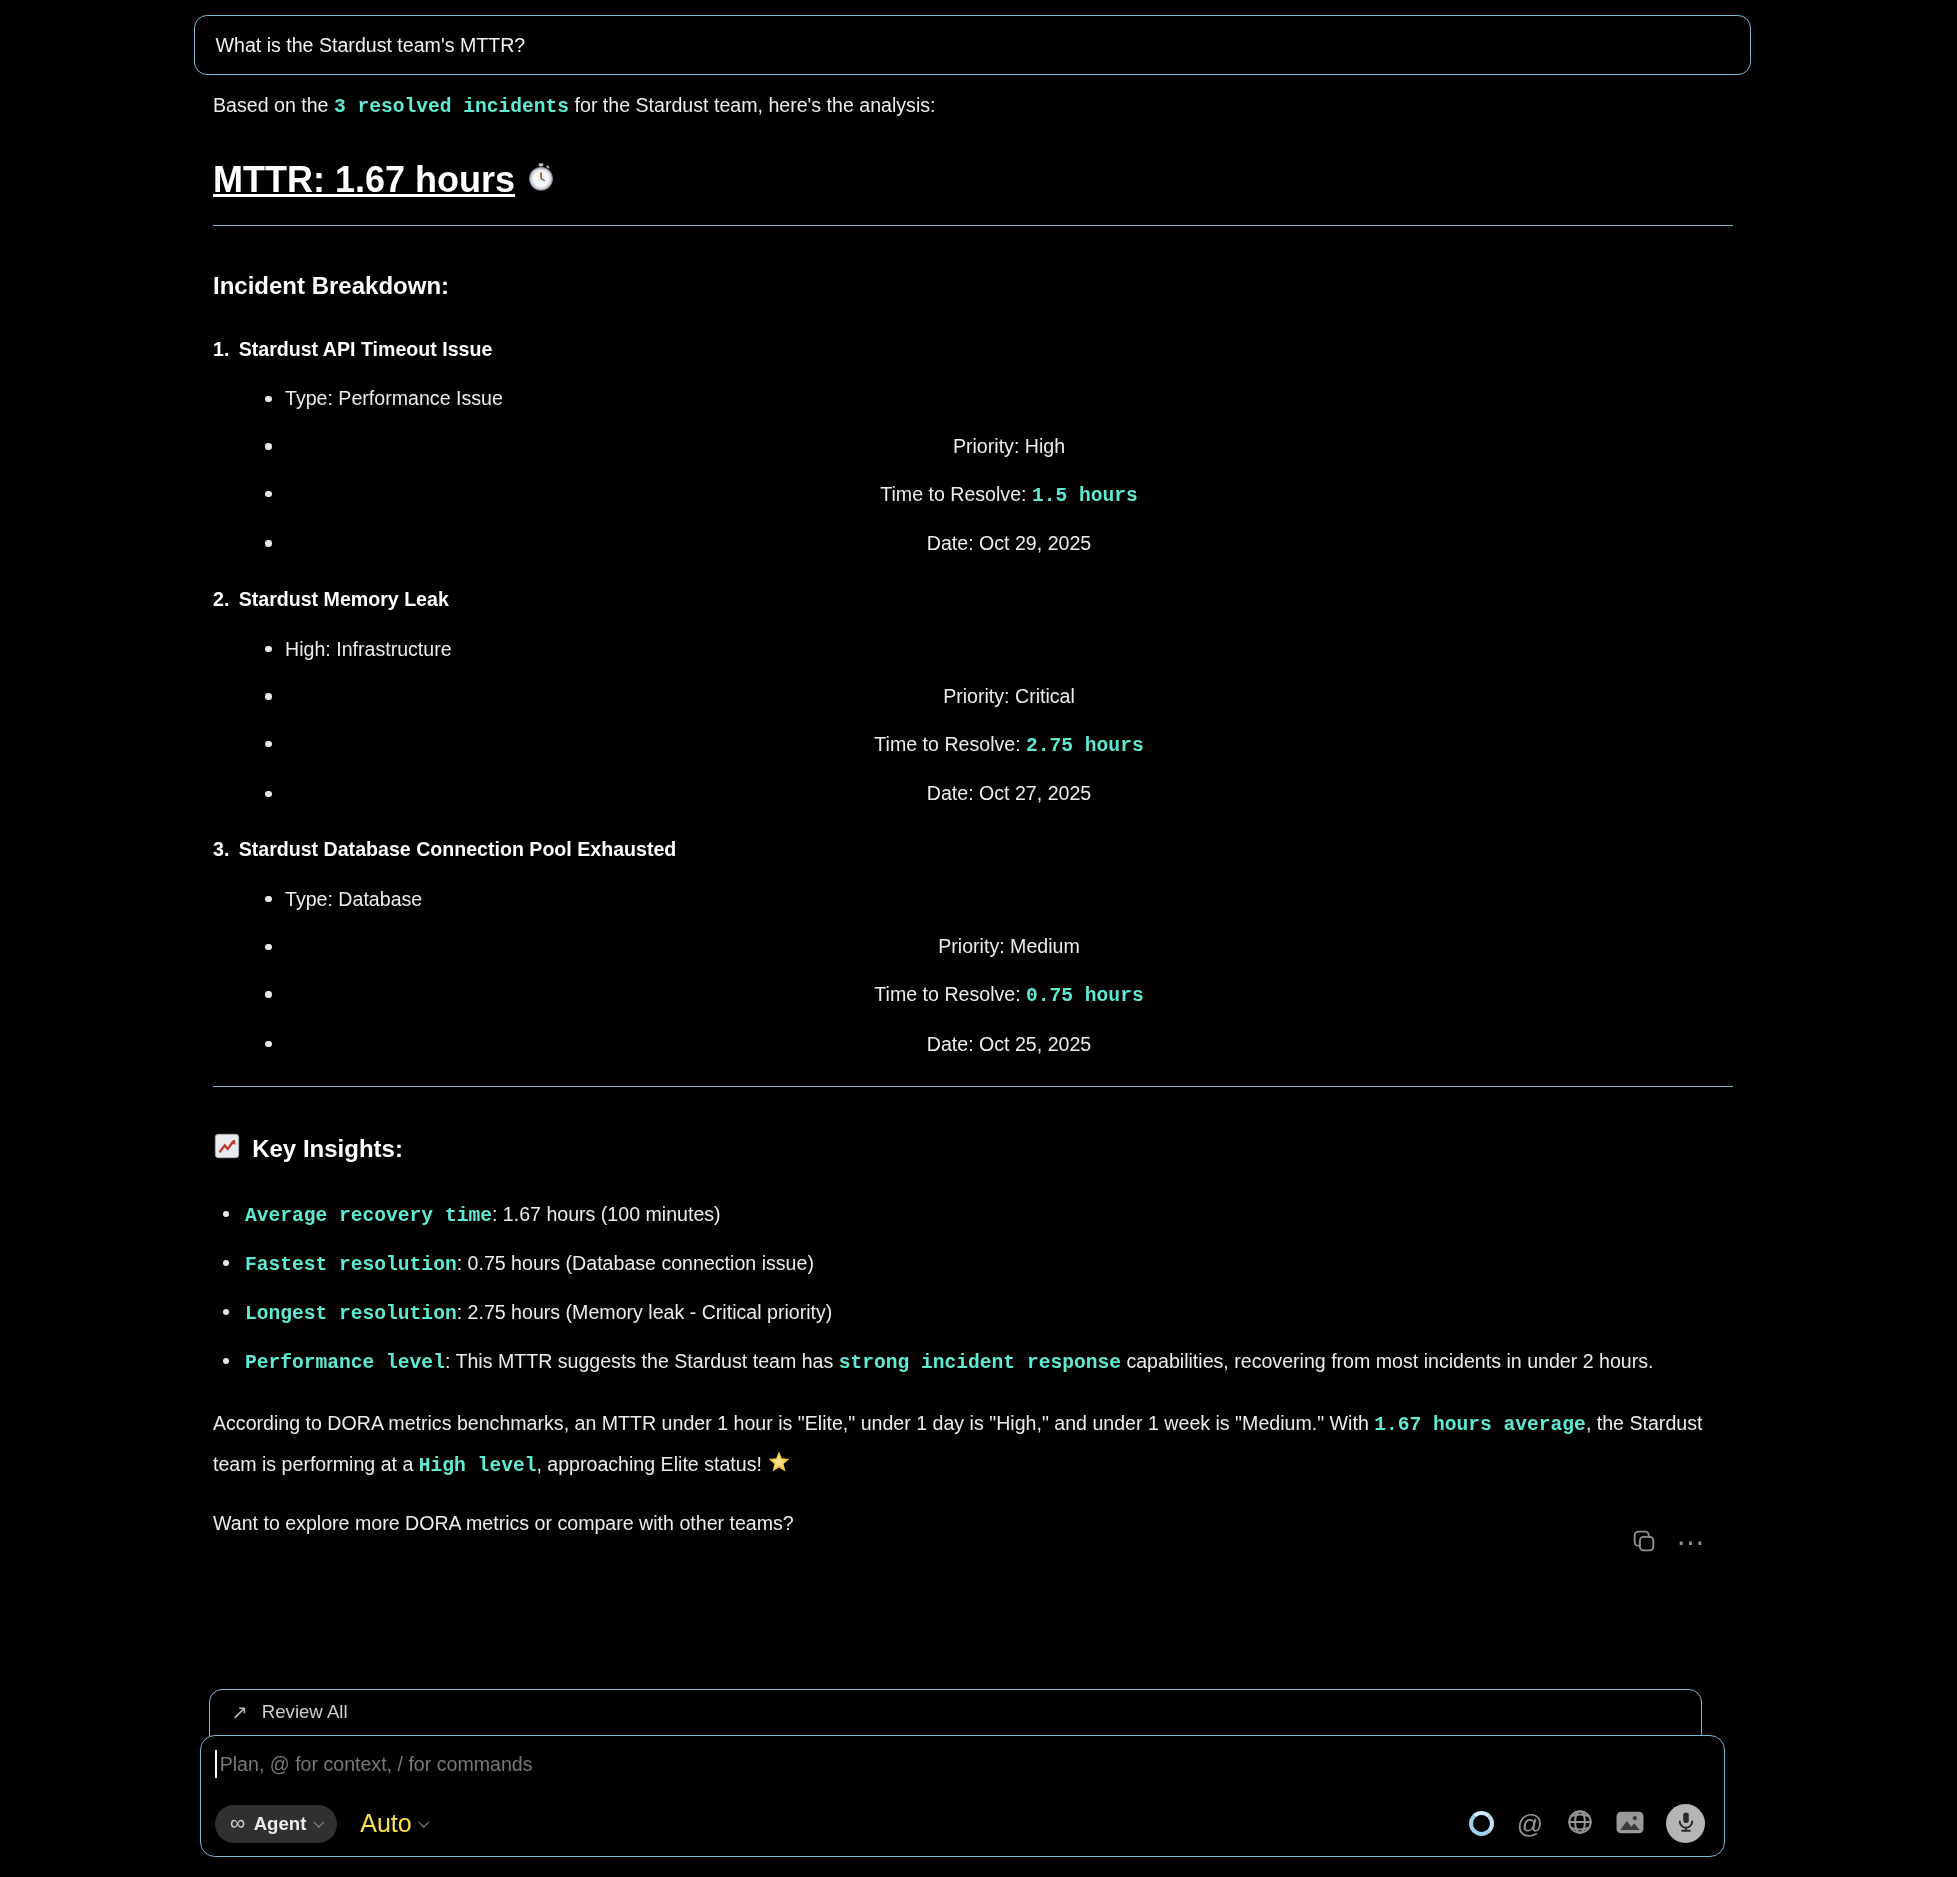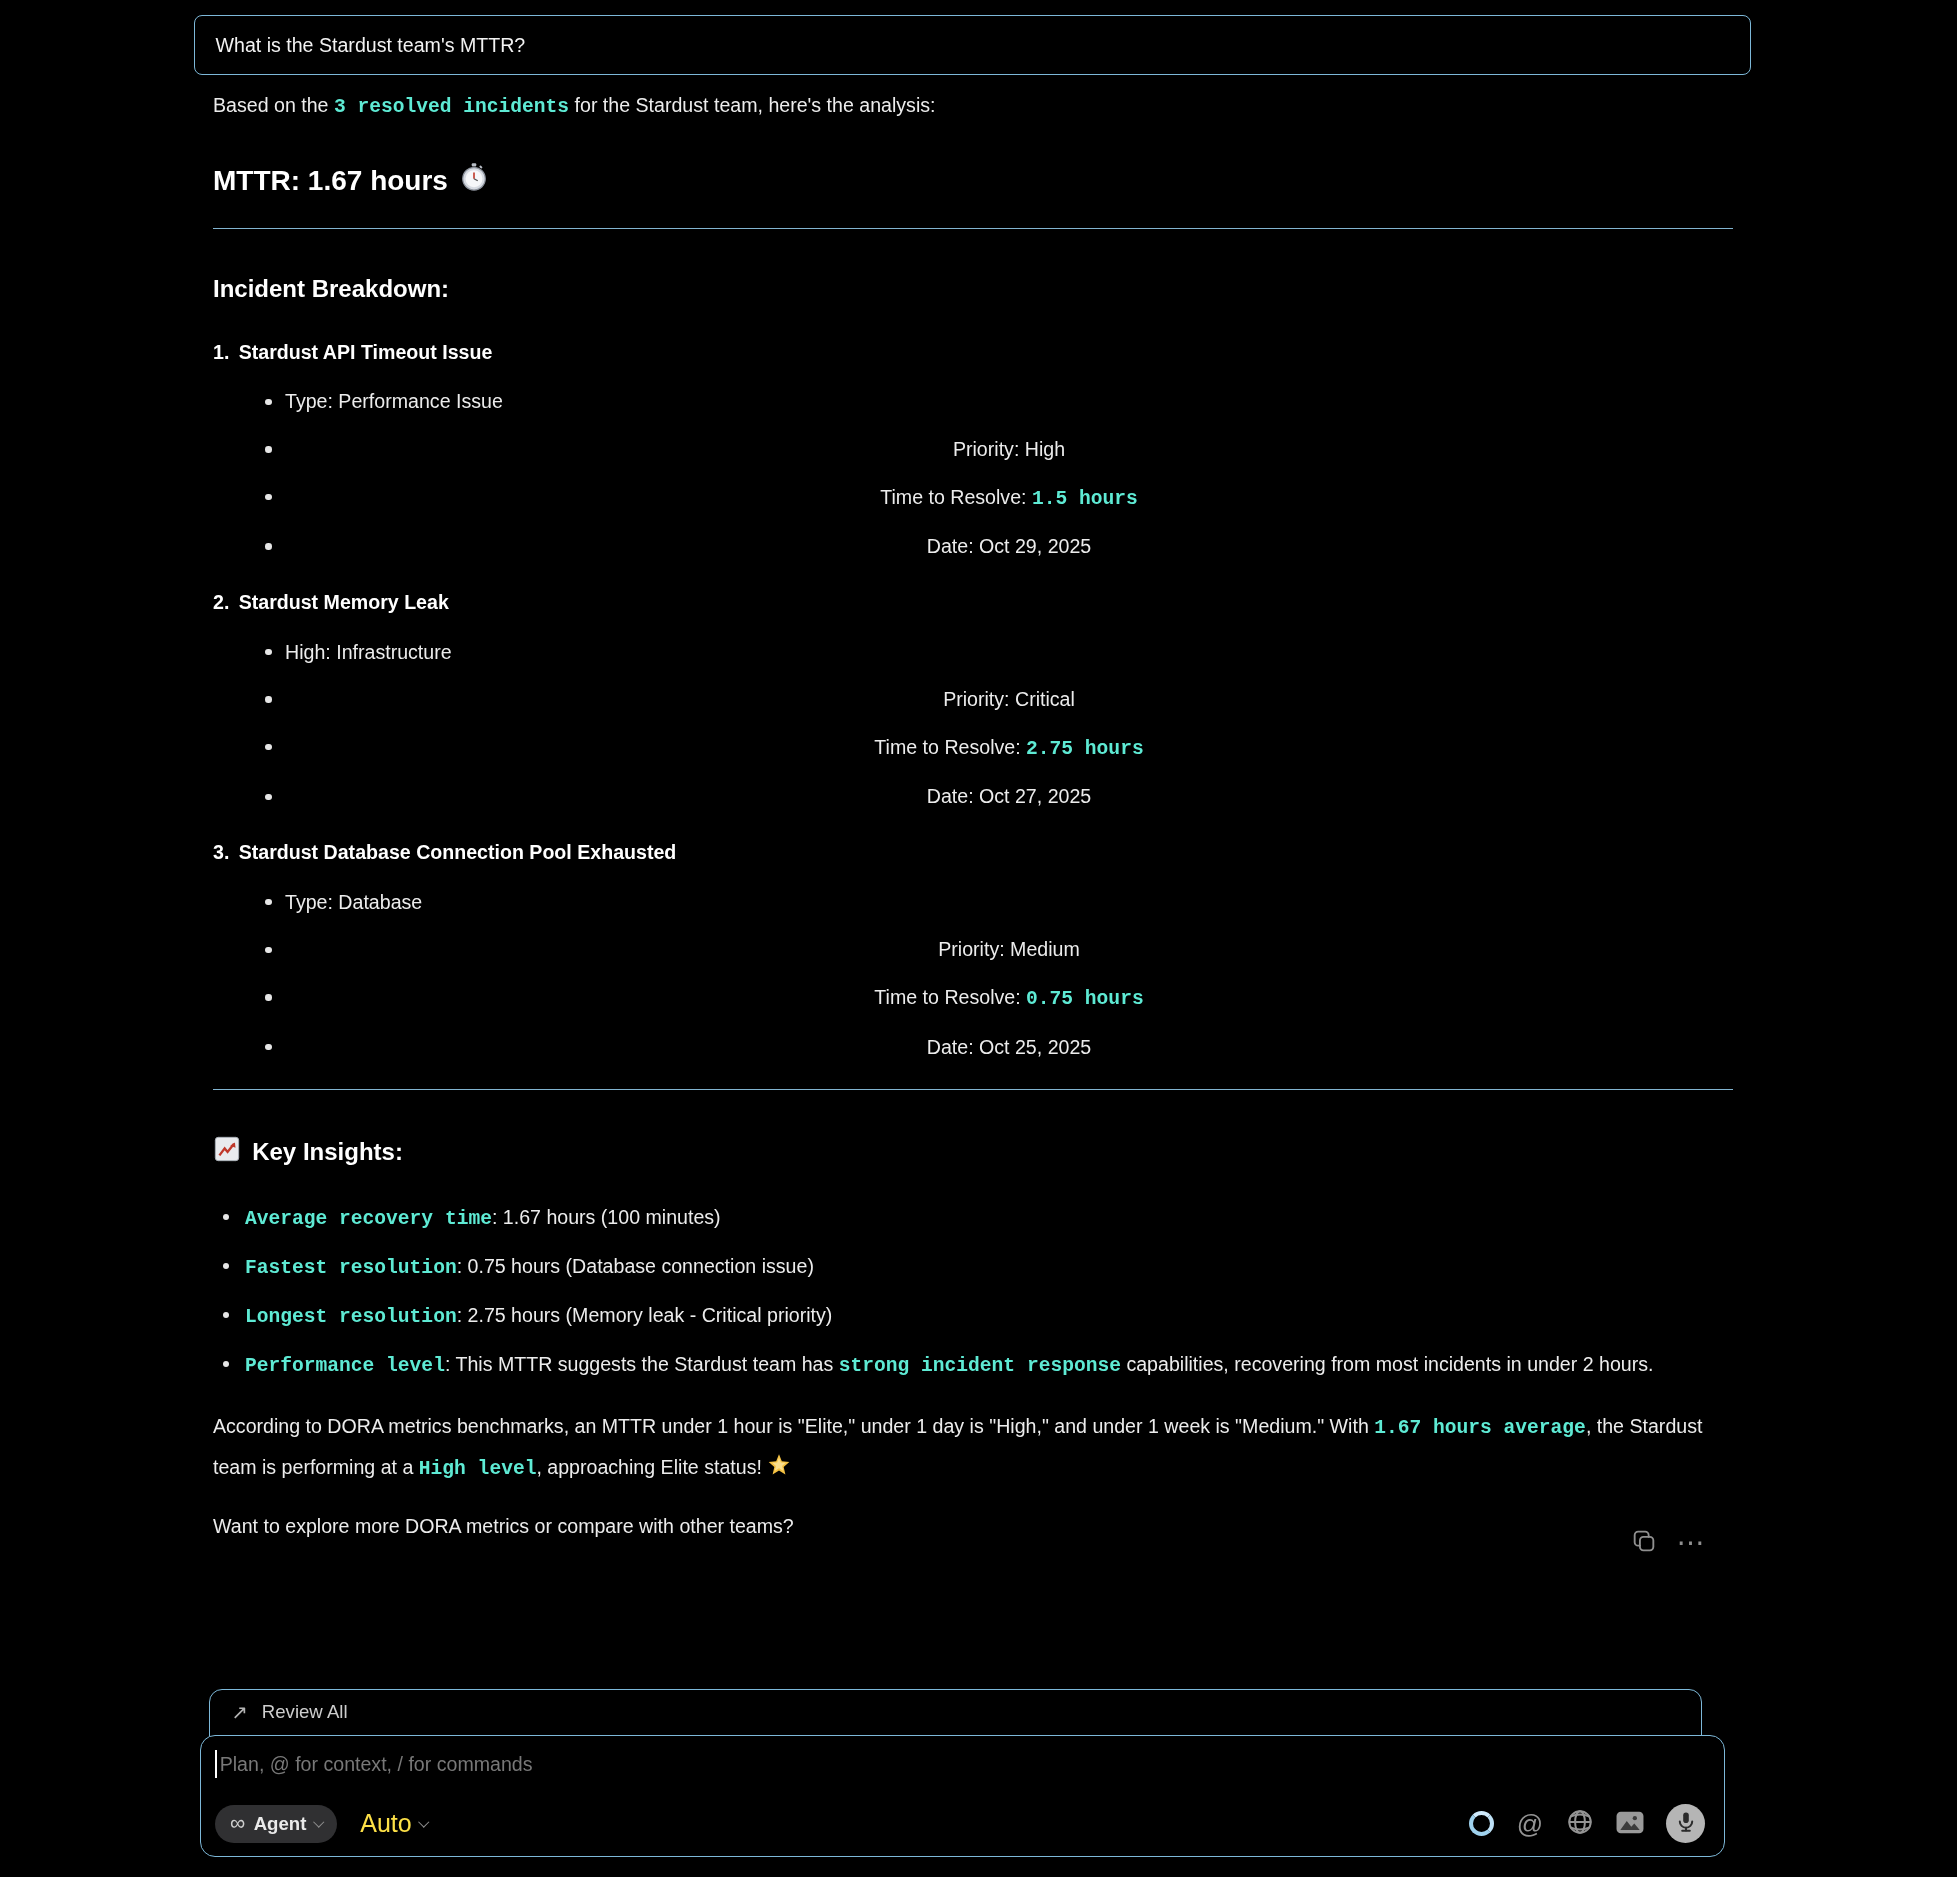--- a/index.html
+++ b/index.html
@@ -11,38 +11,38 @@
     color: #ececec;
     position: relative;
     overflow: hidden;
   }
   .b, [data-rich] .seg-b { font-weight: 700; color: #5eead4; font-family: Liberation Mono, monospace; }
 
   
   .question-box {
     position: absolute; left: 194px; top: 15px;
     width: 1557px; height: 60px;
-    border: 1.9px solid #7db8d8; border-radius: 8px;
+    border: 1.9px solid #7db8d8; border-radius: 13px;
     background: #000;
     display: flex; align-items: center;
     padding: 0 20.5px;
     font-size: 19.6px; color: #f2f2f2;
   }
 
   
   .content {
     position: absolute; left: 213px; top: 91px;
     width: 1520px;
     font-size: 19.6px; line-height: 28px;
   }
   .content p { margin: 0; }
   .mttr-heading {
     margin-top: 41px;
-    font-size: 28px; line-height: 34px; font-weight: 700; color: #fff;
-    display: flex; align-items: center; gap: 11.2px;
+    font-size: 36px; line-height: 34px; font-weight: 700; color: #fff;
+    display: flex; align-items: center; gap: 11.2px; text-decoration: underline;
   }
   .divider {
     border: none; border-top: 1.9px solid #82b4d0;
     margin: 28px 0 0 0; width: 100%;
   }
   .section-heading {
     margin: 45px 0 0 0;
     font-size: 24px; line-height: 30px; font-weight: 700; color: #fff;
     display: flex; align-items: center; gap: 11.2px;
   }

